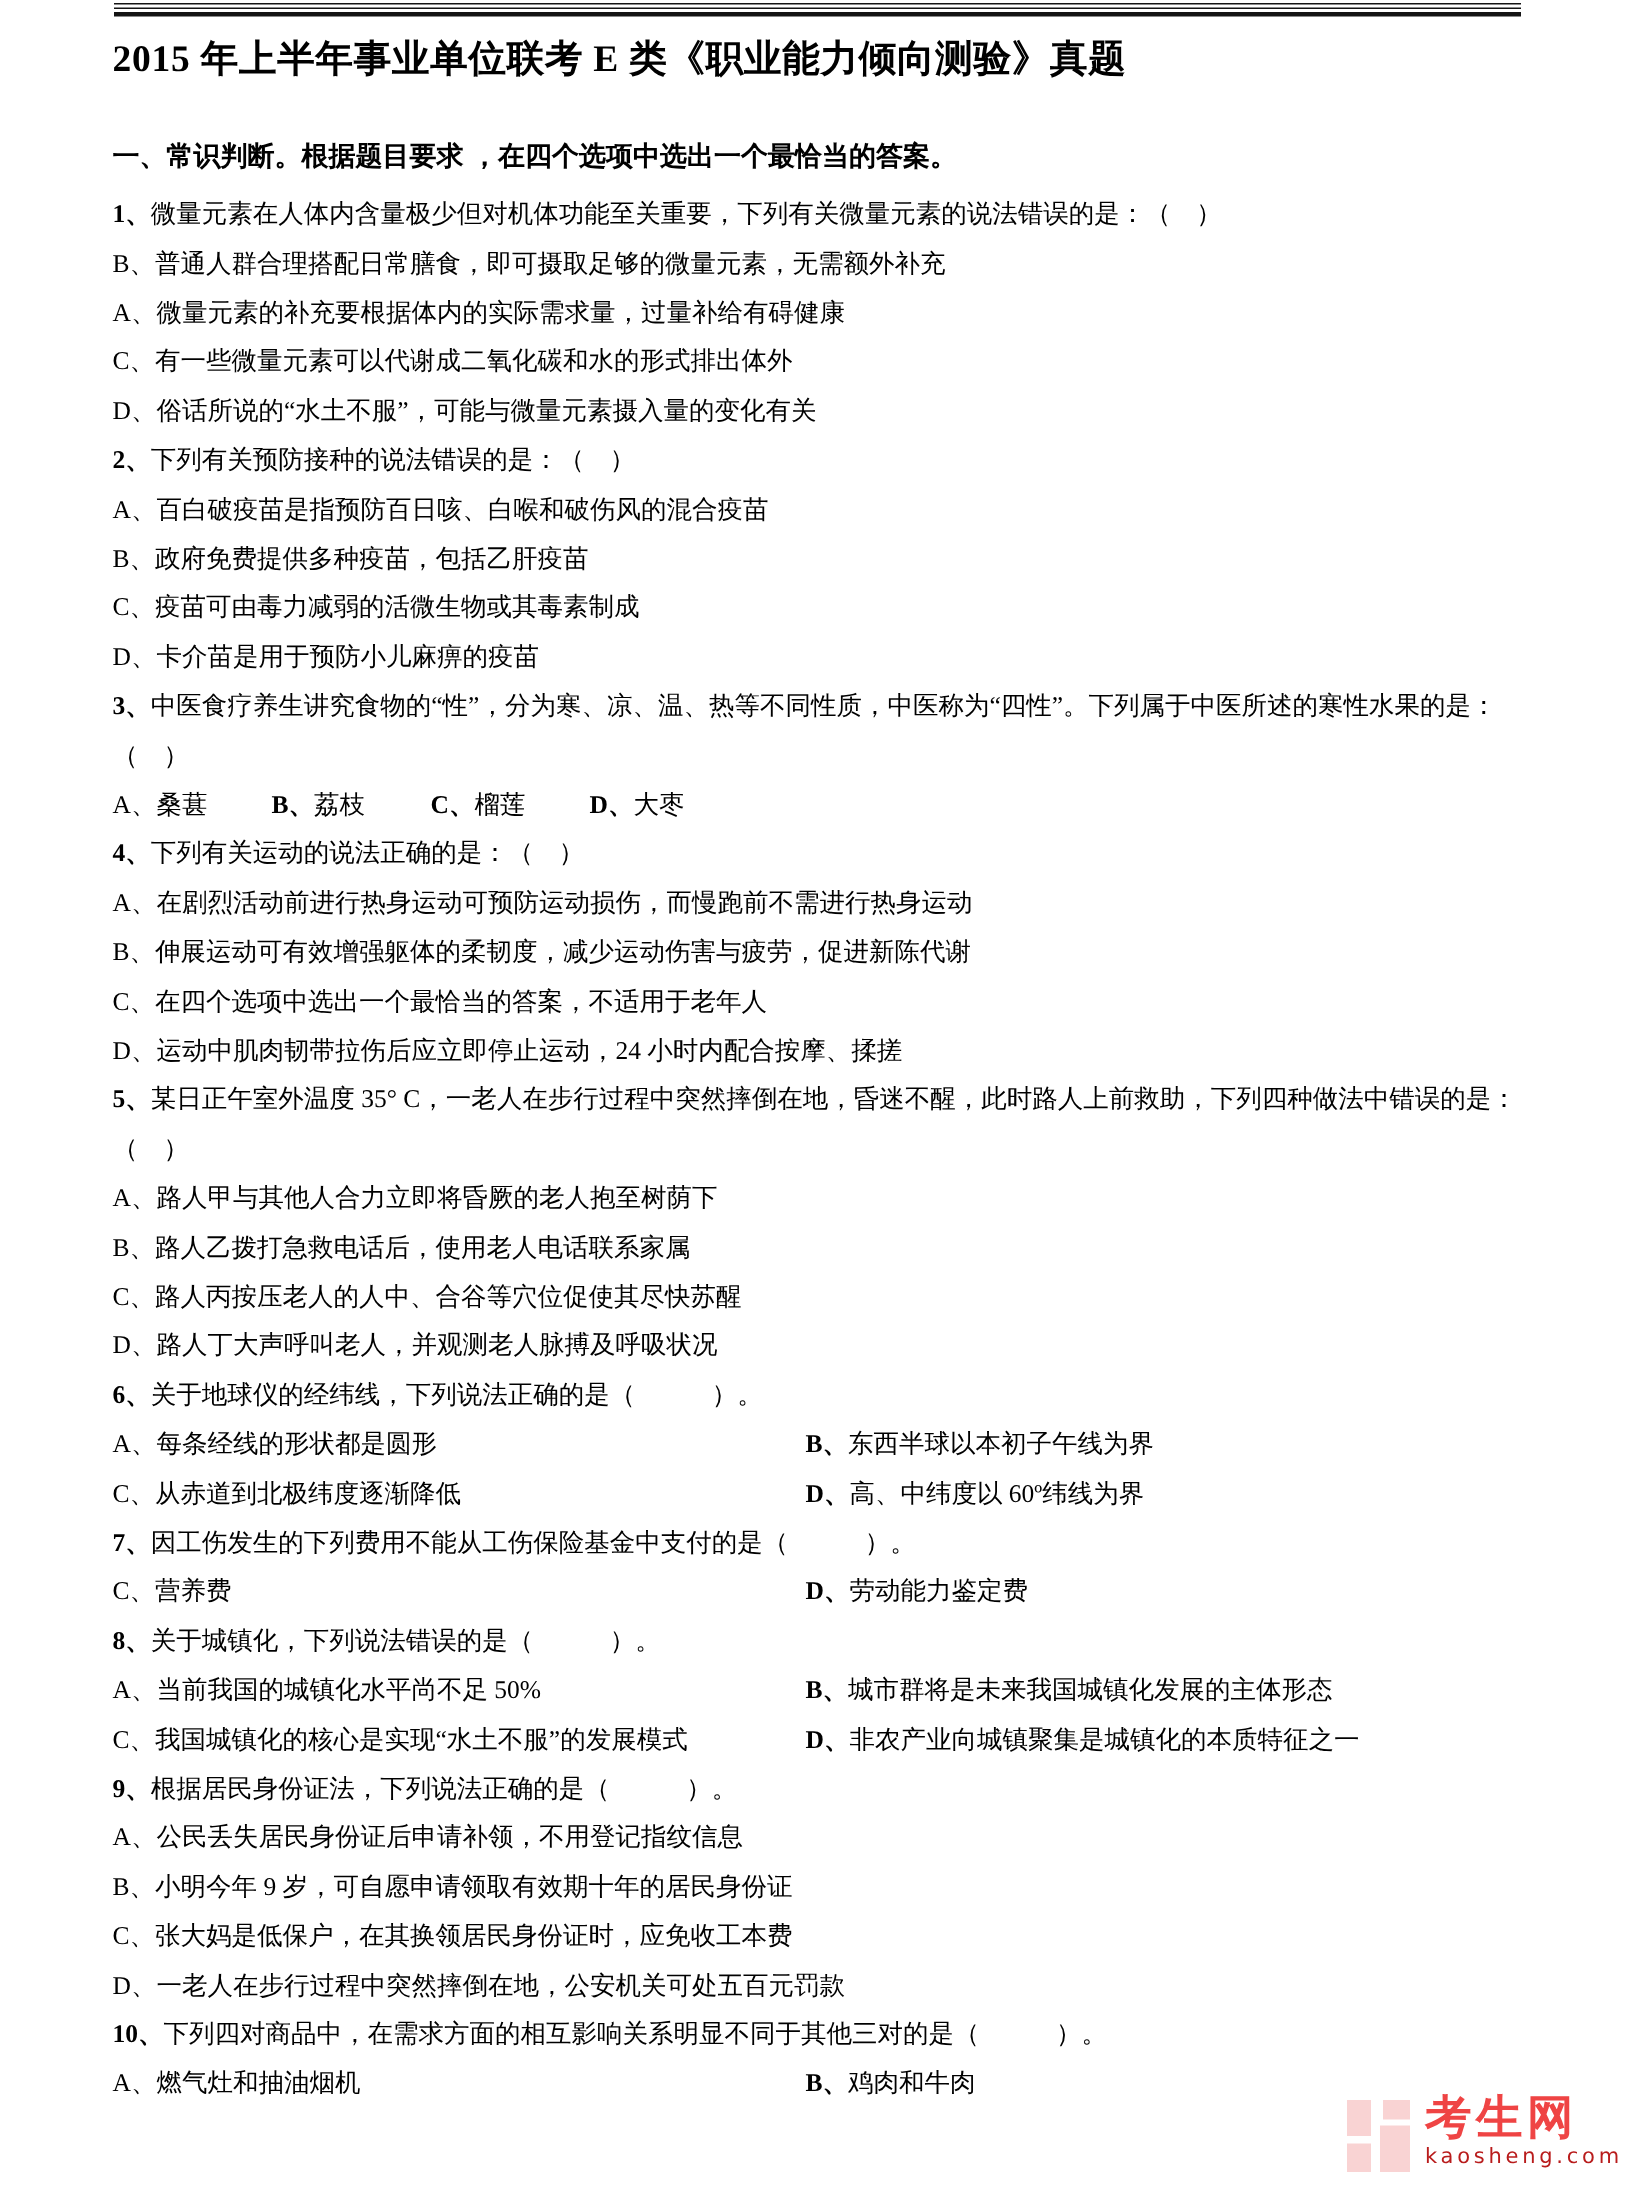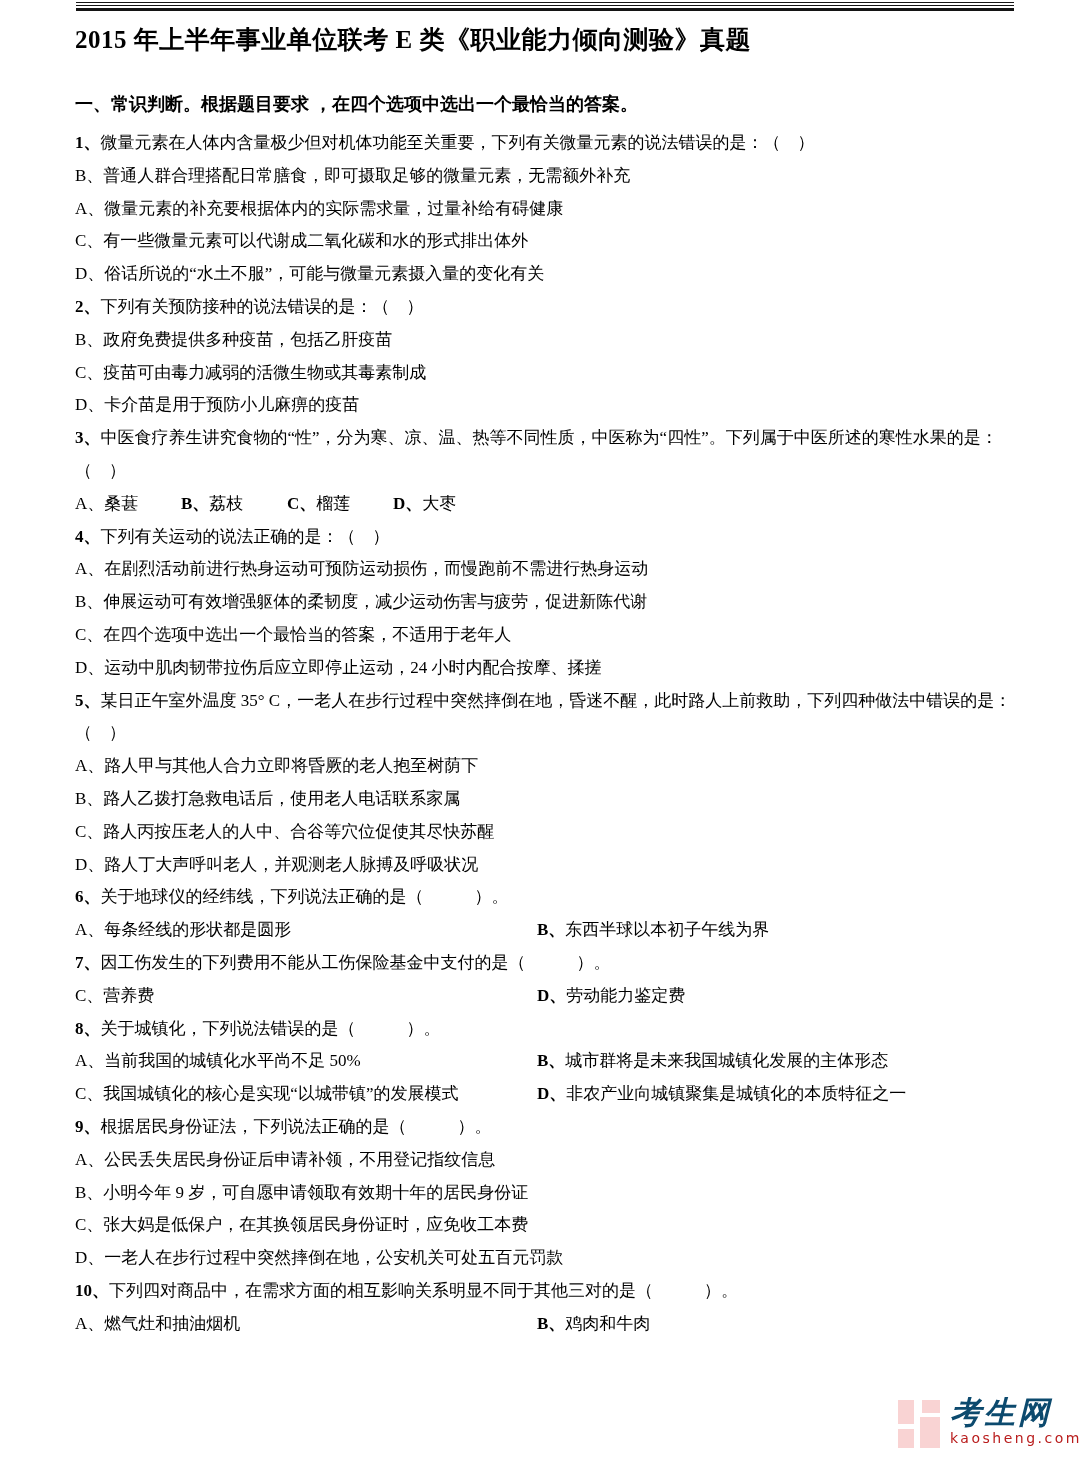--- a/index.html
+++ b/index.html
@@ -72,20 +72,21 @@
     <div>
       <p class="line"><span class="qnum">1、</span><span>微量元素在人体内含量极少但对机体功能至关重要，下列有关微量元素的说法错误的是：（　）</span></p>
       <p class="line"><span>B、</span><span>普通人群合理搭配日常膳食，即可摄取足够的微量元素，无需额外补充</span></p>
       <p class="line"><span>A、</span><span>微量元素的补充要根据体内的实际需求量，过量补给有碍健康</span></p>
       <p class="line"><span>C、</span><span>有一些微量元素可以代谢成二氧化碳和水的形式排出体外</span></p>
       <p class="line"><span>D、</span><span>俗话所说的“水土不服”，可能与微量元素摄入量的变化有关</span></p>
     </div>
 
     <div>
       <p class="line"><span class="qnum">2、</span><span>下列有关预防接种的说法错误的是：（　）</span></p>
+      <p class="line"><span>A、</span><span>百白破疫苗是指预防百日咳、白喉和破伤风的混合疫苗</span></p>
       <p class="line"><span>B、</span><span>政府免费提供多种疫苗，包括乙肝疫苗</span></p>
       <p class="line"><span>C、</span><span>疫苗可由毒力减弱的活微生物或其毒素制成</span></p>
       <p class="line"><span>D、</span><span>卡介苗是用于预防小儿麻痹的疫苗</span></p>
     </div>
 
     <div>
       <p class="line"><span class="qnum">3、</span><span>中医食疗养生讲究食物的“性”，分为寒、凉、温、热等不同性质，中医称为“四性”。下列属于中医所述的寒性水果的是：（　）</span></p>
       <p class="line inline-opts">
         <span class="io"><span>A、</span><span>桑葚</span></span><span class="io"><span class="bl">B、</span><span>荔枝</span></span><span class="io"><span class="bl">C、</span><span>榴莲</span></span><span class="io"><span class="bl">D、</span><span>大枣</span></span>
       </p>
@@ -106,38 +107,42 @@
       <p class="line"><span>C、</span><span>路人丙按压老人的人中、合谷等穴位促使其尽快苏醒</span></p>
       <p class="line"><span>D、</span><span>路人丁大声呼叫老人，并观测老人脉搏及呼吸状况</span></p>
     </div>
 
     <div>
       <p class="line"><span class="qnum">6、</span><span>关于地球仪的经纬线，下列说法正确的是（　　　）。</span></p>
       <div class="line optrow">
         <p class="opt-a"><span>A、</span><span>每条经线的形状都是圆形</span></p>
         <p class="opt-b"><span class="bl">B、</span><span>东西半球以本初子午线为界</span></p>
       </div>
+      <div class="line optrow">
+        <p class="opt-a"><span>C、</span><span>从赤道到北极纬度逐渐降低</span></p>
+        <p class="opt-b"><span class="bl">D、</span><span>高、中纬度以 60º纬线为界</span></p>
+      </div>
     </div>
 
     <div>
       <p class="line"><span class="qnum">7、</span><span>因工伤发生的下列费用不能从工伤保险基金中支付的是（　　　）。</span></p>
       <div class="line optrow">
         <p class="opt-a"><span>C、</span><span>营养费</span></p>
         <p class="opt-b"><span class="bl">D、</span><span>劳动能力鉴定费</span></p>
       </div>
     </div>
 
     <div>
       <p class="line"><span class="qnum">8、</span><span>关于城镇化，下列说法错误的是（　　　）。</span></p>
       <div class="line optrow">
         <p class="opt-a"><span>A、</span><span>当前我国的城镇化水平尚不足 50%</span></p>
         <p class="opt-b"><span class="bl">B、</span><span>城市群将是未来我国城镇化发展的主体形态</span></p>
       </div>
       <div class="line optrow">
-        <p class="opt-a"><span>C、</span><span>我国城镇化的核心是实现“以城带镇”的发展模式</span></p>
+        <p class="opt-a"><span>C、</span><span>我国城镇化的核心是实现“水土不服”的发展模式</span></p>
         <p class="opt-b"><span class="bl">D、</span><span>非农产业向城镇聚集是城镇化的本质特征之一</span></p>
       </div>
     </div>
 
     <div>
       <p class="line"><span class="qnum">9、</span><span>根据居民身份证法，下列说法正确的是（　　　）。</span></p>
       <p class="line"><span>A、</span><span>公民丢失居民身份证后申请补领，不用登记指纹信息</span></p>
       <p class="line"><span>B、</span><span>小明今年 9 岁，可自愿申请领取有效期十年的居民身份证</span></p>
       <p class="line"><span>C、</span><span>张大妈是低保户，在其换领居民身份证时，应免收工本费</span></p>
       <p class="line"><span>D、</span><span>一老人在步行过程中突然摔倒在地，公安机关可处五百元罚款</span></p>
@@ -154,18 +159,18 @@
   </div>
 
   <div class="watermark">
     <div class="wm-logo">
       <div class="b" style="left:0;top:0;width:16px;height:24px;background:#f9d3d3;"></div>
       <div class="b" style="left:24px;top:0;width:18px;height:13px;background:#f9d3d3;"></div>
       <div class="b" style="left:0;top:29px;width:16px;height:19px;background:#f9d3d3;"></div>
       <div class="b" style="left:22px;top:17px;width:20px;height:31px;background:#f9d3d3;"></div>
     </div>
     <div class="wm-text">
-      <div class="wm-brand" style="color:#0c4a6e;font-style:italic;">考生网</div>
+      <div class="wm-brand" style="color:#ef4444;">考生网</div>
       <div class="wm-domain" style="color:#b91c1c;">kaosheng.com</div>
     </div>
   </div>
 
 </div>
 
 </body></html>

